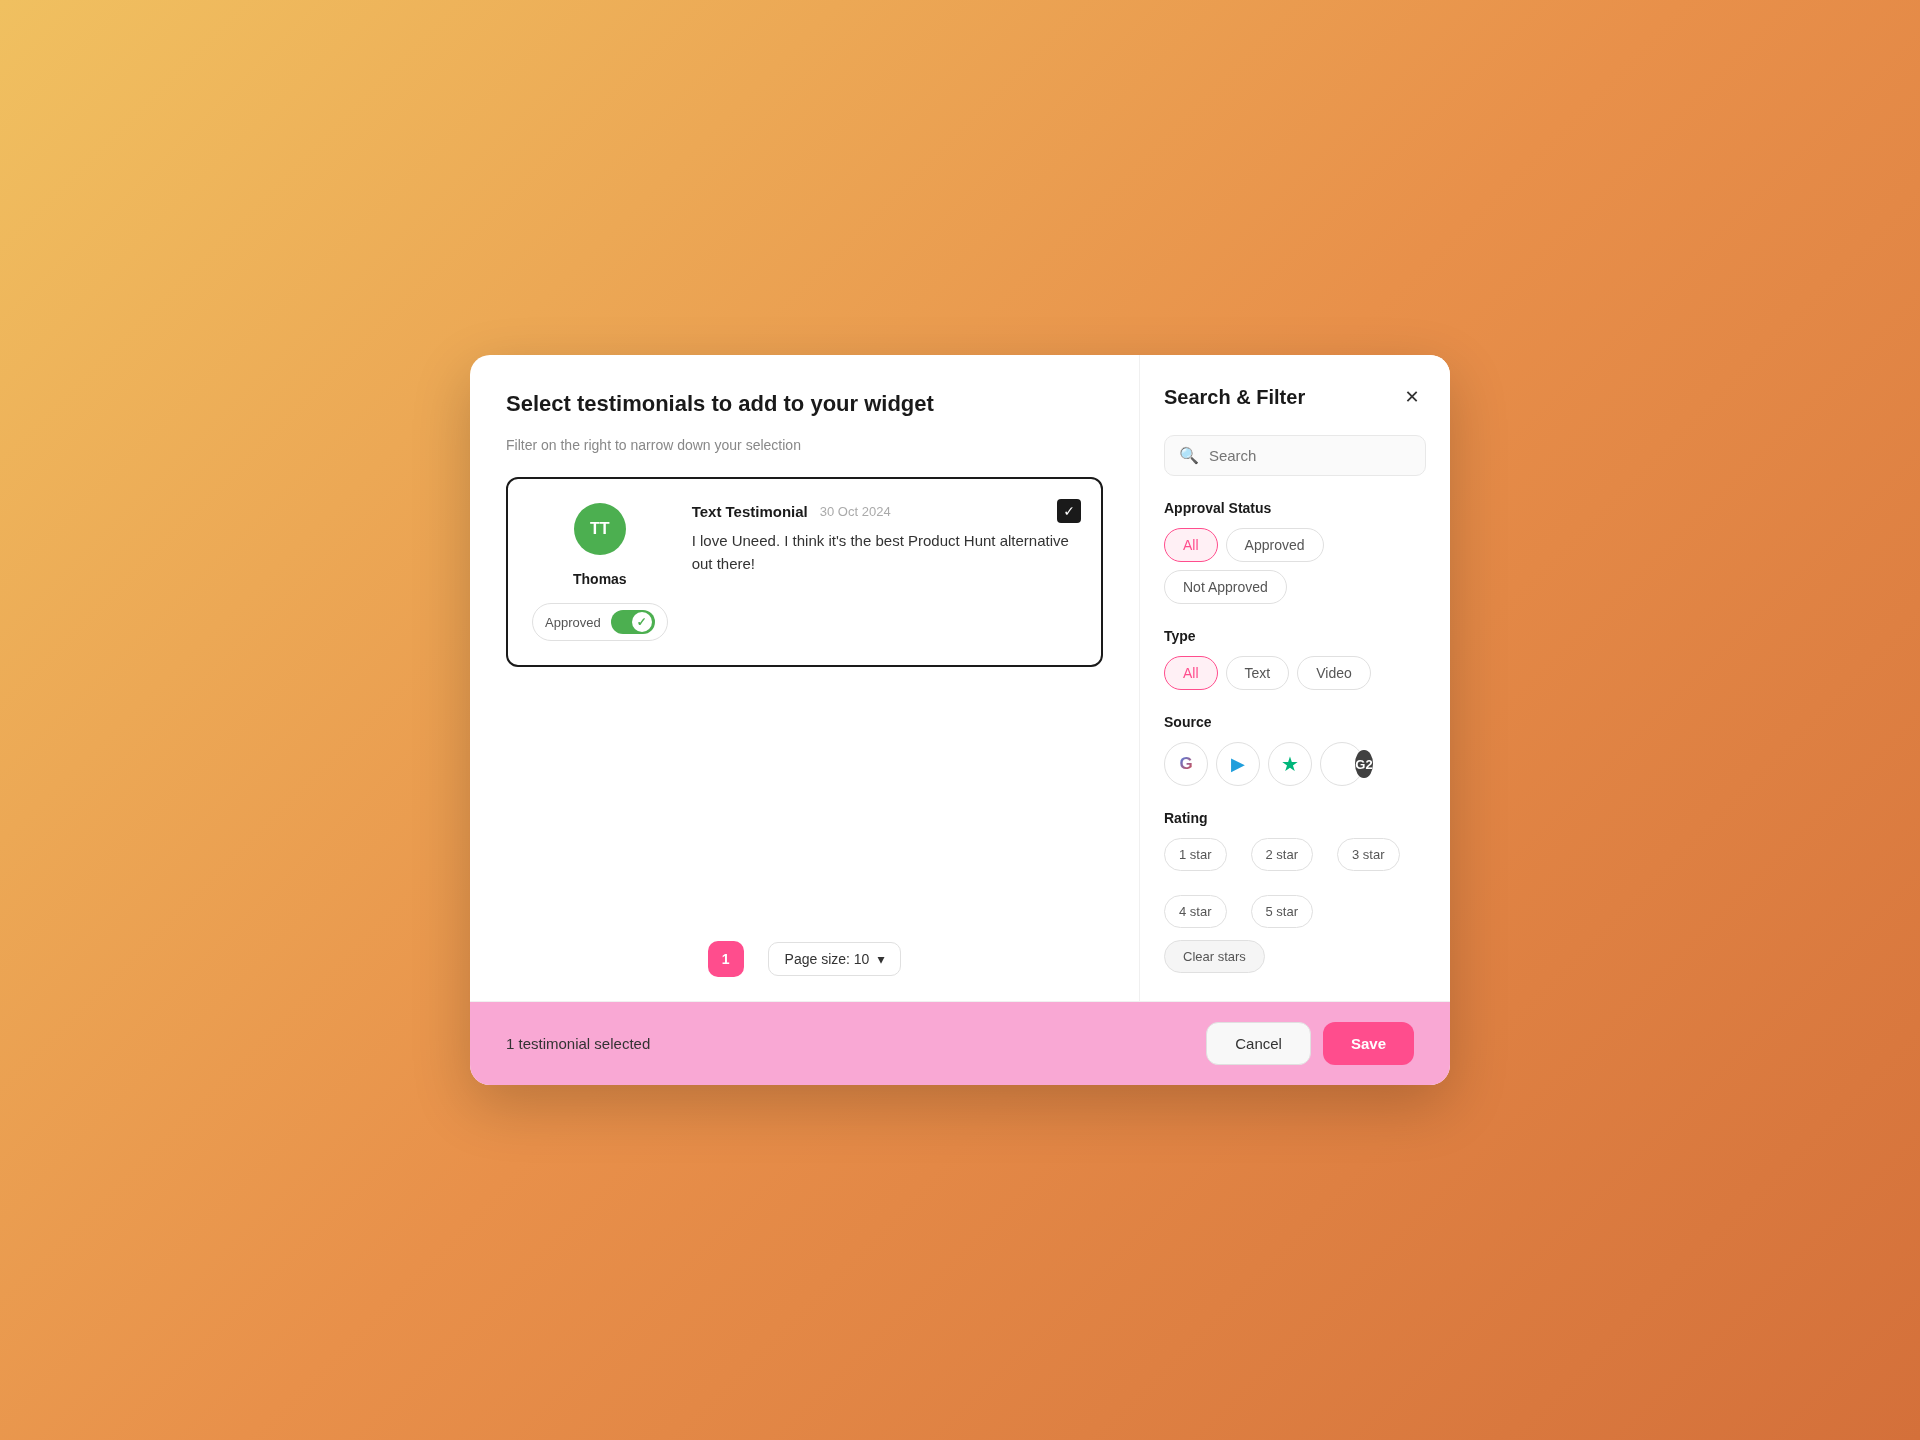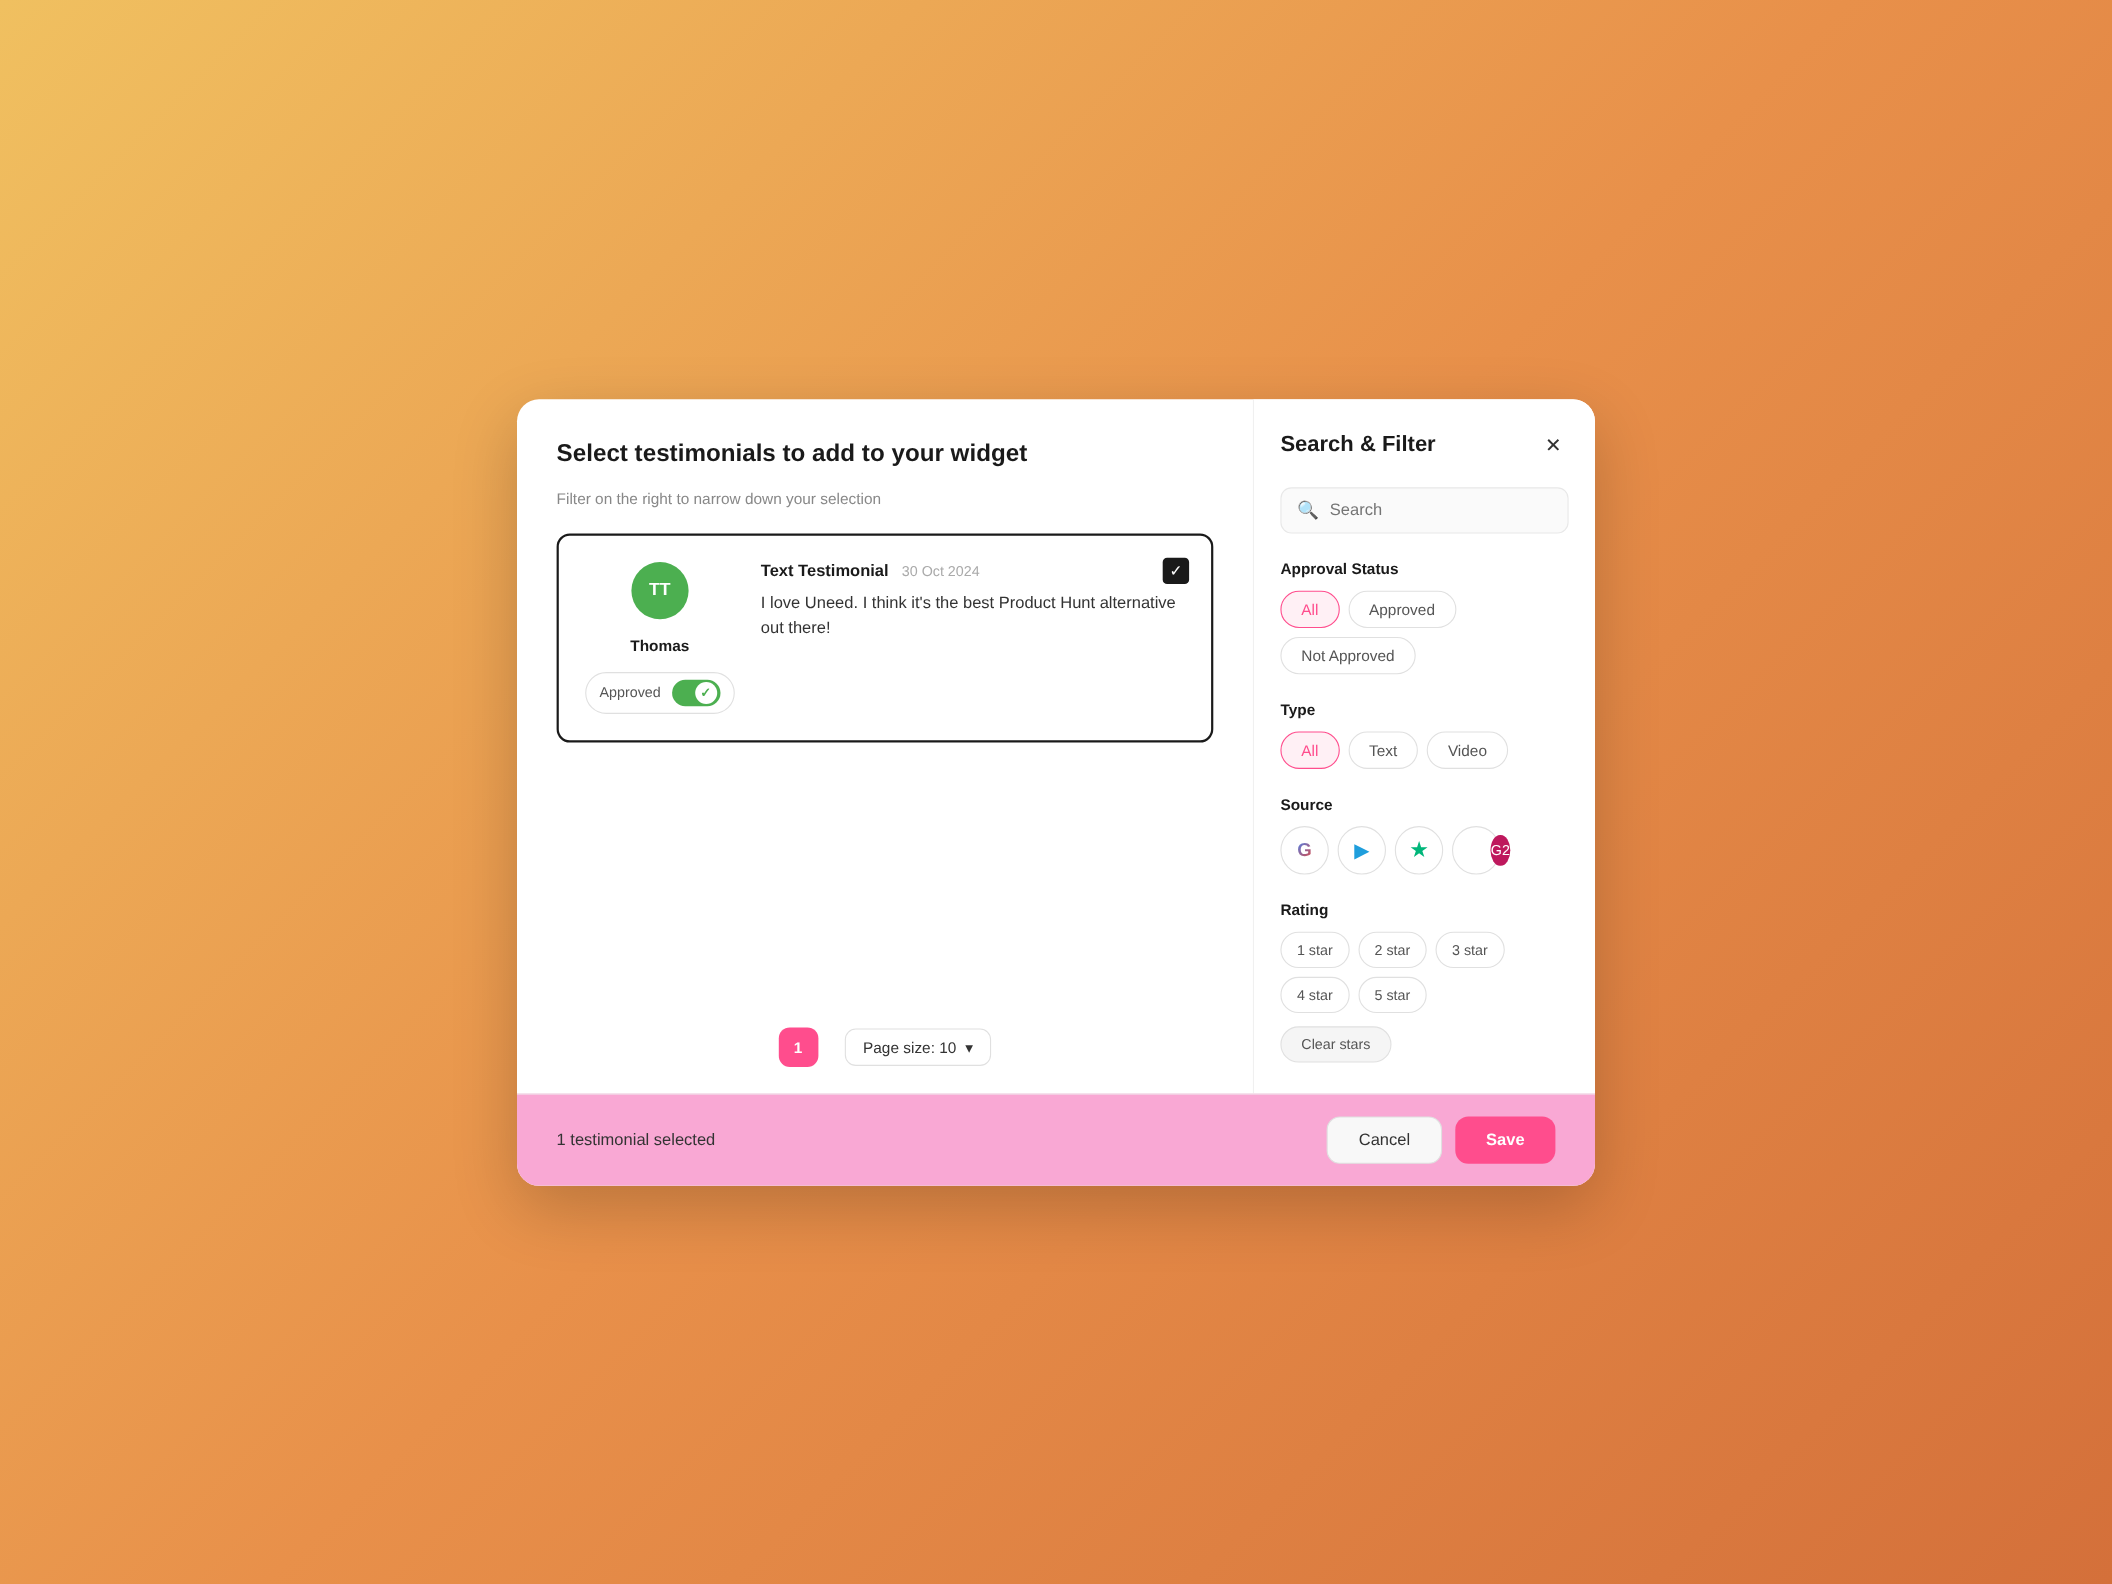--- a/index.html
+++ b/index.html
@@ -308,21 +308,21 @@
       border: 1.5px solid #e0e0e0;
       background: #fff;
       display: flex;
       align-items: center;
       justify-content: center;
       cursor: pointer;
       font-size: 18px;
     }
     .rating-buttons {
       display: flex;
-      gap: 8px;
+      gap: 24px;
       flex-wrap: wrap;
     }
     .rating-btn {
       padding: 8px 14px;
       border-radius: 20px;
       border: 1.5px solid #e0e0e0;
       background: #fff;
       font-size: 13px;
       color: #555;
       cursor: pointer;
@@ -344,28 +344,28 @@
       font-size: 17px;
       font-weight: 700;
       background: linear-gradient(135deg, #4285F4, #EA4335);
       -webkit-background-clip: text;
       -webkit-text-fill-color: transparent;
     }
     
     .g2-icon {
       width: 28px;
       height: 28px;
-      background: #be185d;
+      background: #404040;
       border-radius: 50%;
       display: flex;
       align-items: center;
       justify-content: center;
       color: #fff;
       font-size: 13px;
-      font-weight: 400;
+      font-weight: 700;
       margin-left: 44px;
     }
   </style>
 </head>
 <body>
 
 <div class="modal">
   <div class="modal-body">
 
     <div class="left-panel">

